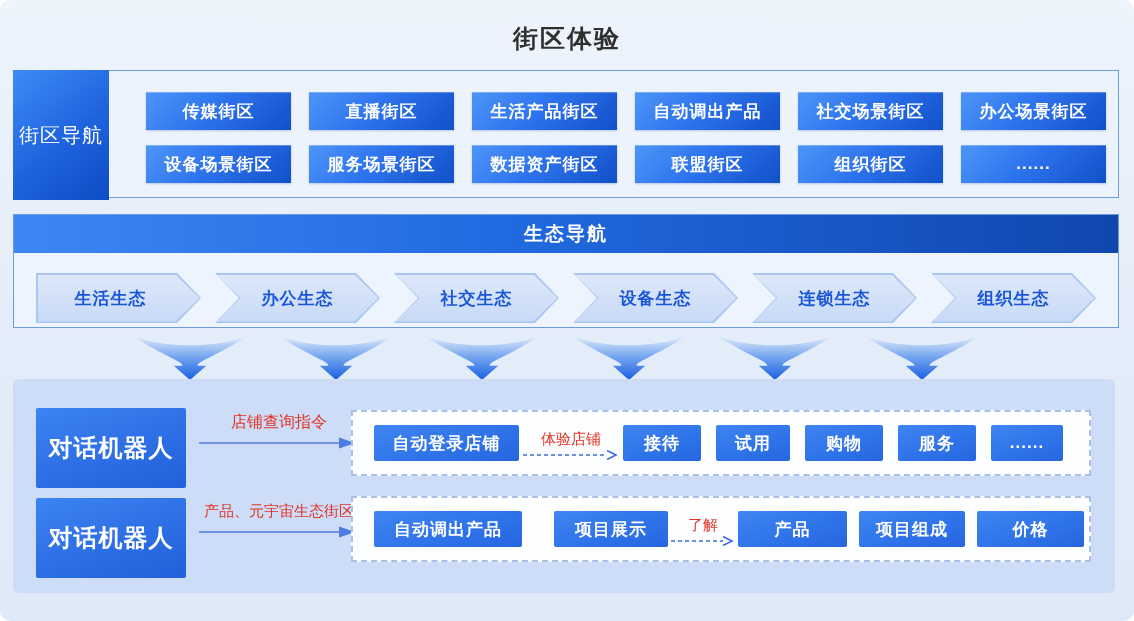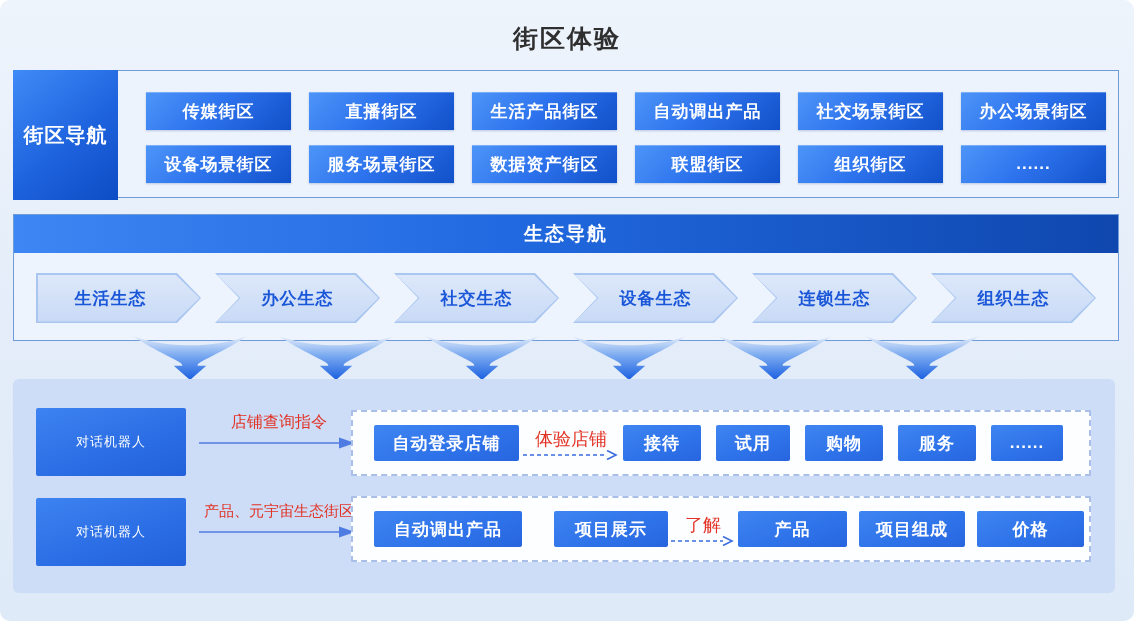--- a/index.html
+++ b/index.html
@@ -9,71 +9,71 @@
     background:linear-gradient(180deg,#eef4fc 0%,#e4edf9 50%,#dfeaf8 100%);
     border-radius:10px;overflow:hidden;
     font-family:"Liberation Sans","DejaVu Sans",sans-serif;
   }
   
   .title{position:absolute;top:22px;left:0;right:0;text-align:center;
     font-size:25px;font-weight:bold;color:#2f2f2f;letter-spacing:2px;}
   
   #box1{position:absolute;left:13px;top:70px;width:1106px;height:128px;
     background:#edf3fc;border:1px solid #6f9bd9;}
-  #box1-label{position:absolute;left:-1px;top:-1px;width:105px;height:130px;
+  #box1-label{position:absolute;left:-1px;top:-1px;width:96px;height:130px;
     background:linear-gradient(140deg,#3f8bf7 0%,#1e63de 55%,#0d4cc4 100%);
-    color:#fff;font-size:20px;font-weight:bold;letter-spacing:1px;
+    color:#fff;font-size:20px;font-weight:normal;letter-spacing:1px;
     display:flex;align-items:center;justify-content:center;}
   .bn-row{position:absolute;left:132px;right:12px;height:38px;display:flex;gap:18px;}
   .bn-row.r1{top:21px}.bn-row.r2{top:74px}
   .bn-btn{flex:1;border-radius:0;cursor:pointer;
     background:linear-gradient(135deg,#4e95f8 0%,#2e74ee 45%,#1150c9 100%);
     box-shadow:inset 0 1px 0 rgba(255,255,255,.28), 0 1px 2px rgba(16,66,160,.25);
     color:#fff;font-weight:bold;font-size:17px;letter-spacing:1px;
     display:flex;align-items:center;justify-content:center;}
   
-  #box2{position:absolute;left:13px;top:214px;width:1106px;height:127px;
+  #box2{position:absolute;left:13px;top:214px;width:1106px;height:114px;
     background:#eef4fd;border:1px solid #6f9bd9;}
   #box2-header{height:38px;background:linear-gradient(90deg,#3e86f3 0%,#2169e0 45%,#0f47ae 100%);
     display:flex;align-items:center;justify-content:center;
     color:#fff;font-size:19px;font-weight:bold;letter-spacing:2px;}
   #chevrons{position:absolute;left:22px;right:22px;top:58px;height:50px;display:flex;gap:14px;}
   .chev{position:relative;flex:1;cursor:pointer;
     --cp:polygon(0 0, calc(100% - 24px) 0, 100% 50%, calc(100% - 24px) 100%, 0 100%, 24px 50%);}
   .chev.first{--cp:polygon(0 0, calc(100% - 24px) 0, 100% 50%, calc(100% - 24px) 100%, 0 100%);}
   .chev .edge{position:absolute;inset:0;background:#a9c6f1;clip-path:var(--cp);}
   .chev .fill{position:absolute;inset:1.5px;background:linear-gradient(180deg,#dde8fa,#c8daf6);clip-path:var(--cp);}
   .chev .txt{position:absolute;inset:0;display:flex;align-items:center;justify-content:center;
     padding-right:16px;color:#1a56d8;font-size:17px;font-weight:bold;letter-spacing:1px;}
   .chev:not(.first) .txt{padding-left:16px;}
   
   .fun{position:absolute;top:336px;width:116px;height:44px;}
   
   #panel{position:absolute;left:13px;top:379px;width:1102px;height:214px;
     background:#cddcf7;border-radius:6px;}
-  .robot{position:absolute;left:23px;width:150px;height:68px;border-radius:2px;cursor:pointer;
+  .robot{position:absolute;left:23px;width:150px;height:80px;border-radius:2px;cursor:pointer;
     background:linear-gradient(160deg,#3d83f2 0%,#2b6de4 60%,#2160da 100%);
-    color:#fff;font-size:13px;font-weight:normal;letter-spacing:1px;
+    color:#fff;font-size:24px;font-weight:bold;letter-spacing:1px;
     display:flex;align-items:center;justify-content:center;}
   .robot.r1{top:29px}.robot.r2{top:119px}
   .connector{position:absolute;left:186px;width:160px;text-align:center;}
   .connector.c1{top:33px}.connector.c2{top:122px}
   .connector .lbl{color:#e23325;font-size:16px;line-height:20px;white-space:nowrap;}
   .connector.c2 .lbl{font-size:15px;}
   .connector svg{display:block;margin:5px auto 0;}
   .dashed-box{position:absolute;left:338px;width:740px;height:66px;
     background:#fdfeff;border:2px dashed #a9bfe8;border-radius:1px;
     display:flex;align-items:center;}
   .dashed-box.db1{top:31px}.dashed-box.db2{top:117px}
   .step-btn{height:36px;flex:none;border-radius:2px;cursor:pointer;
     background:linear-gradient(160deg,#3f85f1 0%,#2e72e9 60%,#2765de 100%);
     color:#fff;font-size:17px;font-weight:bold;letter-spacing:1px;
     display:flex;align-items:center;justify-content:center;}
   .trans{flex:none;display:flex;flex-direction:column;align-items:center;transform:translateY(2px);}
-  .trans .lbl{color:#e23325;font-size:18px;line-height:16px;white-space:nowrap;}
+  .trans .lbl{color:#e23325;font-size:15px;line-height:16px;white-space:nowrap;}
   .trans svg{display:block;margin-top:3px;}
 </style>
 </head>
 <body>
 
 <div id="stage">
 
   <svg width="0" height="0" style="position:absolute" aria-hidden="true">
     <defs>
       <linearGradient id="funGrad" x1="0" y1="0" x2="0" y2="1">

